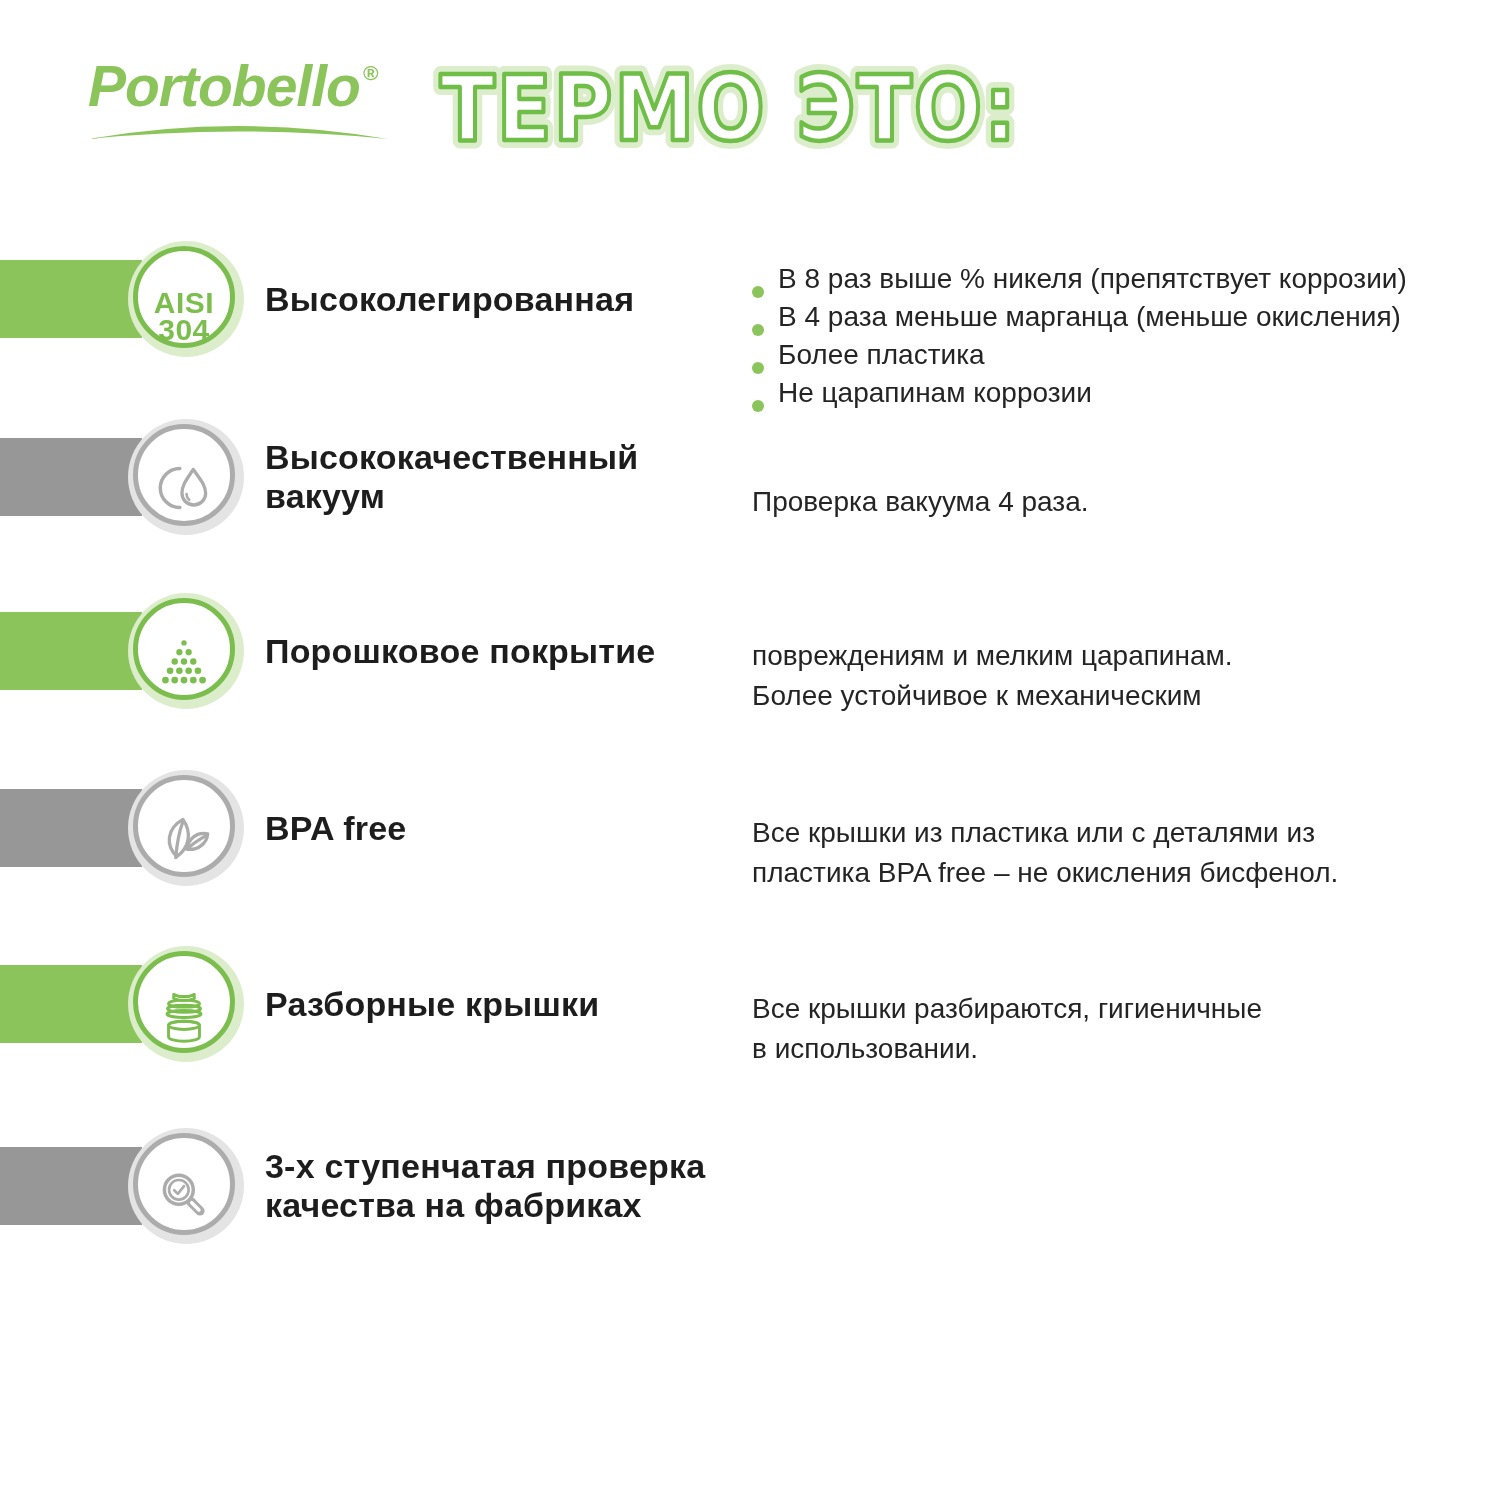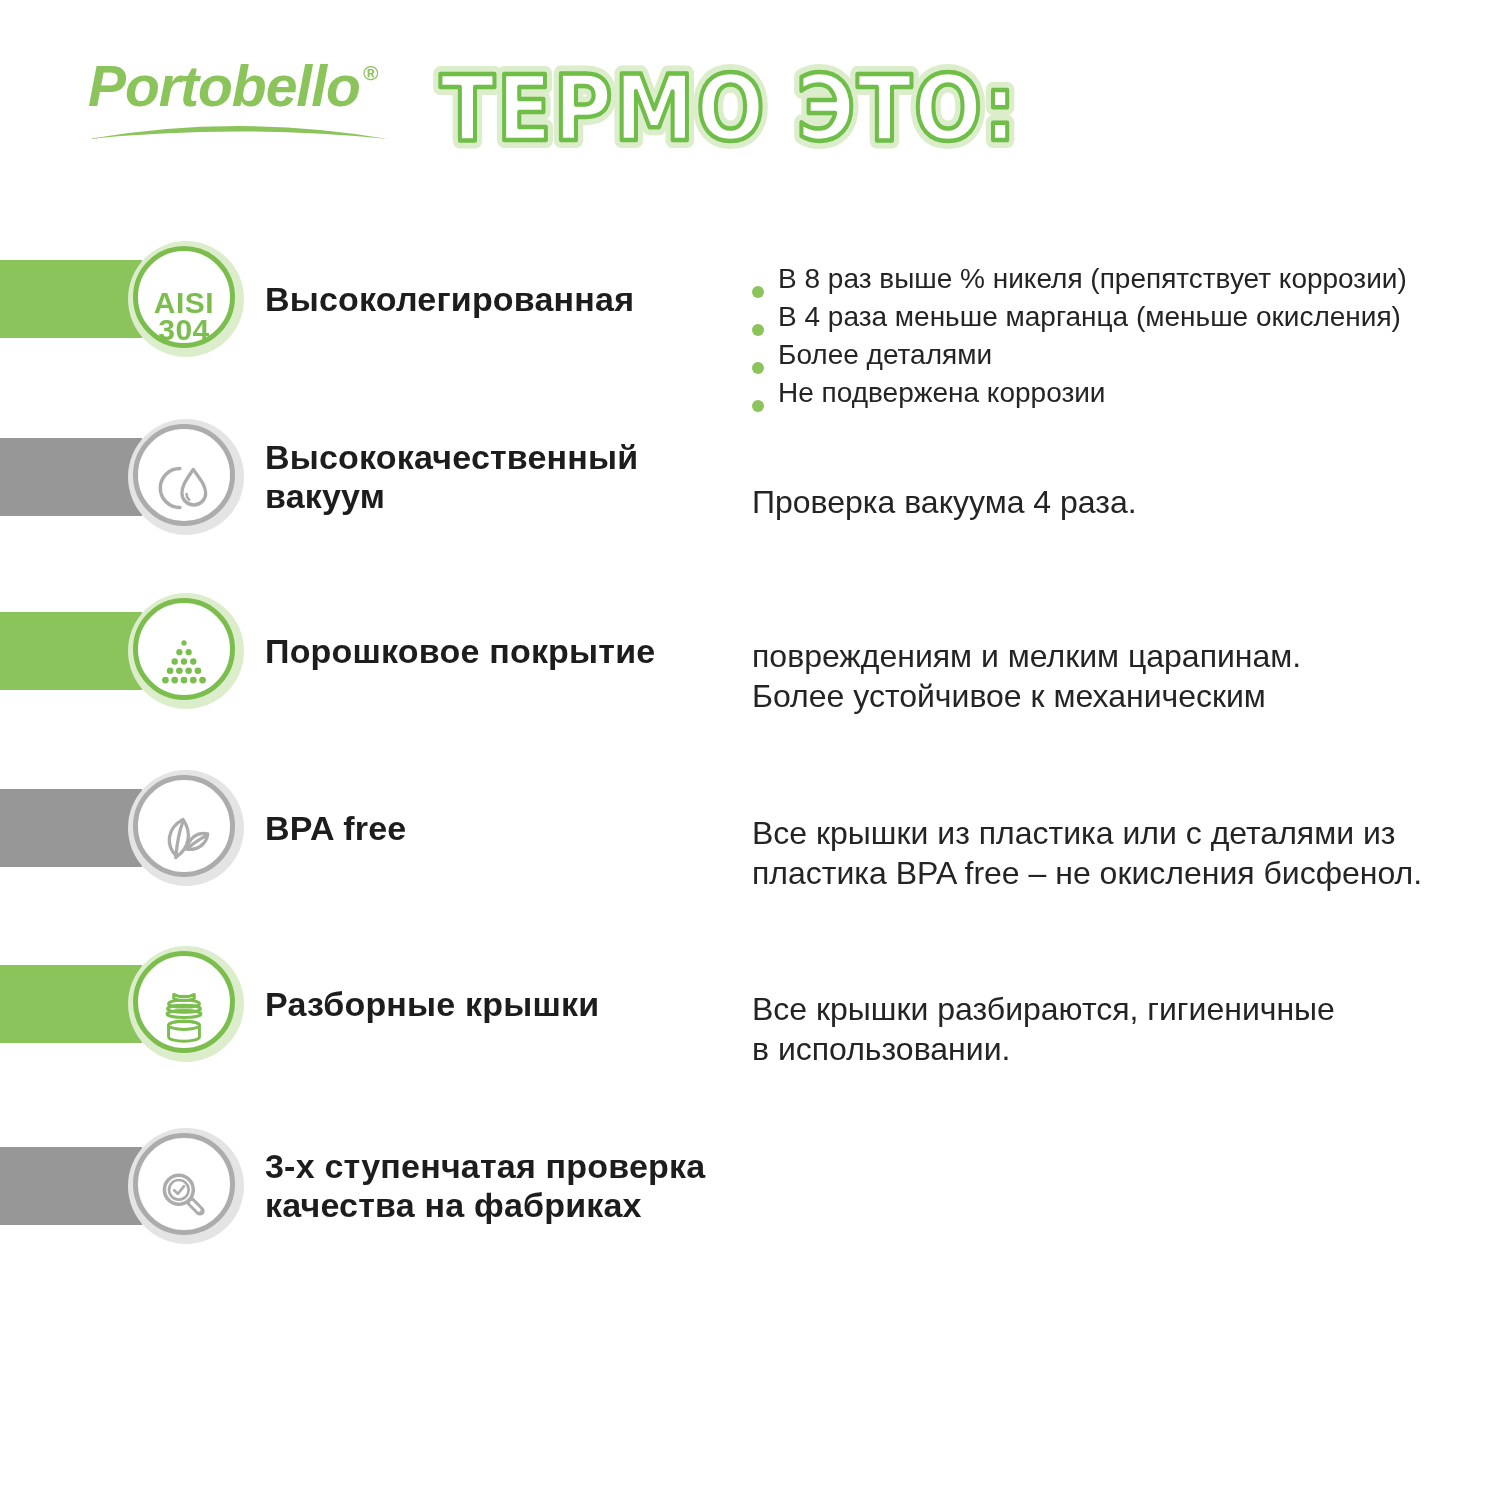--- a/index.html
+++ b/index.html
@@ -69,21 +69,21 @@
   .title{
     position:absolute;left:265px;top:calc(var(--c) - 42px);height:84px;width:480px;
     display:flex;flex-direction:column;justify-content:center;
     font-size:34px;line-height:39px;font-weight:700;color:var(--color-text_dark);
     letter-spacing:0.2px;white-space:nowrap;
   }
 
   .desc{
     position:absolute;left:752px;top:calc(var(--c) - 16px);height:82px;width:720px;
     display:flex;flex-direction:column;justify-content:center;
-    font-size:32px;line-height:40px;font-weight:400;color:var(--color-text_body);
+    font-size:28px;line-height:40px;font-weight:400;color:var(--color-text_body);
     white-space:nowrap;
   }
 
   .bullets{position:absolute;left:752px;top:260px;width:740px;}
   .bullet{display:flex;align-items:flex-end;height:38px;}
   .bullet-dot{
     width:12px;height:12px;border-radius:50%;background:var(--color-green);
     margin:13px 14px 0 0;flex:none;
   }
   .bullet-label{font-size:28px;line-height:38px;color:var(--color-text_body);white-space:nowrap;}
@@ -122,25 +122,25 @@
     <div class="bullet">
       <span class="bullet-dot"></span>
       <span class="bullet-label">В 8 раз выше % никеля (препятствует коррозии)</span>
     </div>
     <div class="bullet">
       <span class="bullet-dot"></span>
       <span class="bullet-label">В 4 раза меньше марганца (меньше окисления)</span>
     </div>
     <div class="bullet">
       <span class="bullet-dot"></span>
-      <span class="bullet-label">Более деталями</span>
-    </div>
-    <div class="bullet">
-      <span class="bullet-dot"></span>
-      <span class="bullet-label">Не подвержена коррозии</span>
+      <span class="bullet-label">Более пластика</span>
+    </div>
+    <div class="bullet">
+      <span class="bullet-dot"></span>
+      <span class="bullet-label">Не царапинам коррозии</span>
     </div>
   </div>
 </div>
 
 <div class="row gray r2">
   <div class="bar"></div>
   <div class="badge">
     <div class="badge-inner">
       <svg class="icon-svg" width="66" height="66" viewBox="0 0 64 64">
         <path d="M28 13 A19 19 0 1 0 28 51" fill="none" stroke="#ACACAC" stroke-width="3.4" stroke-linecap="round"></path>

